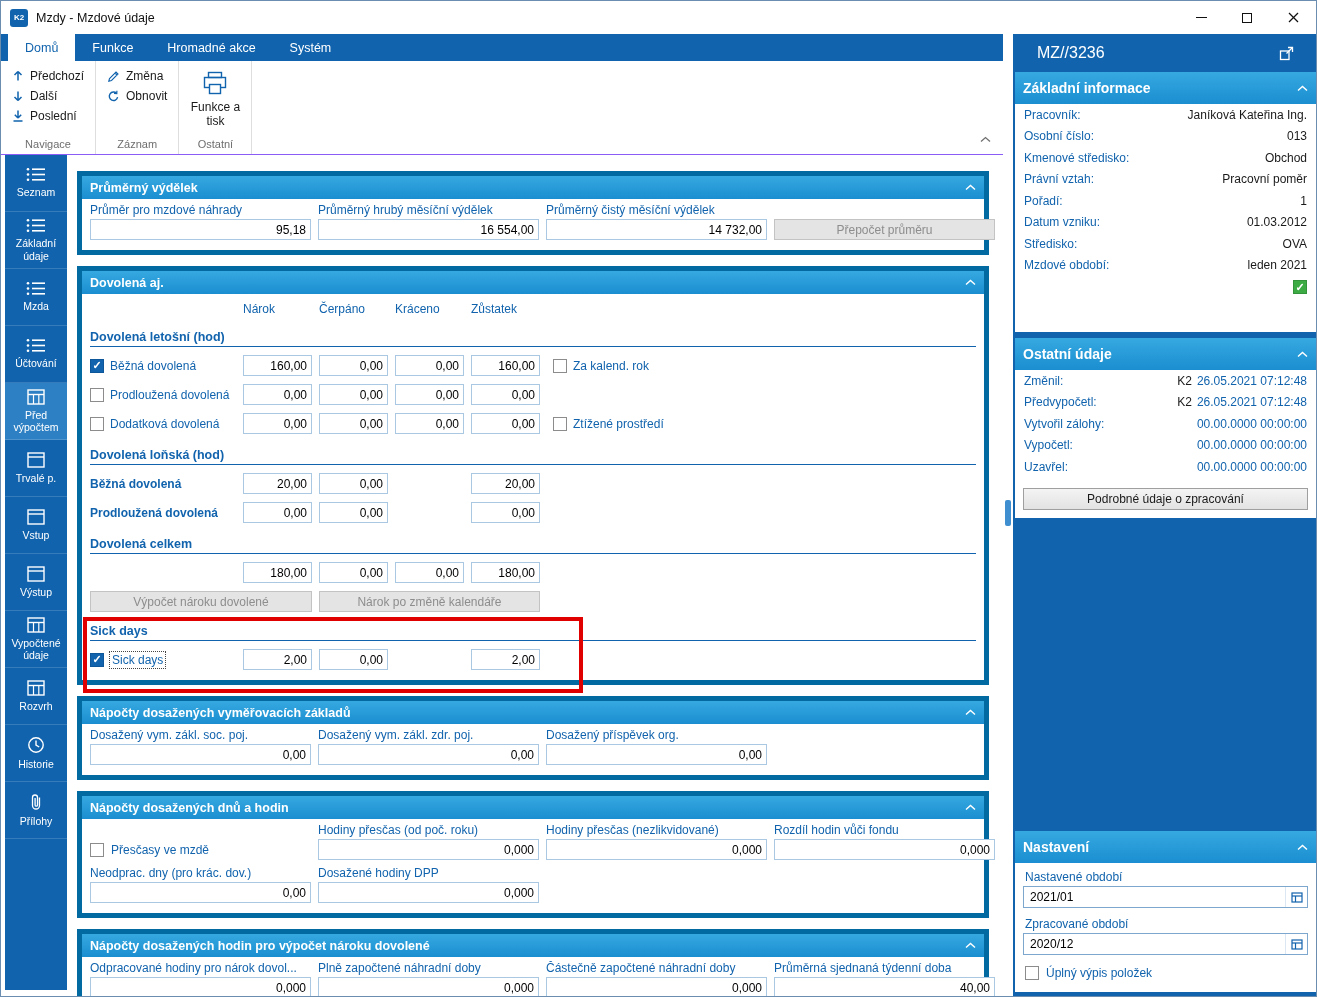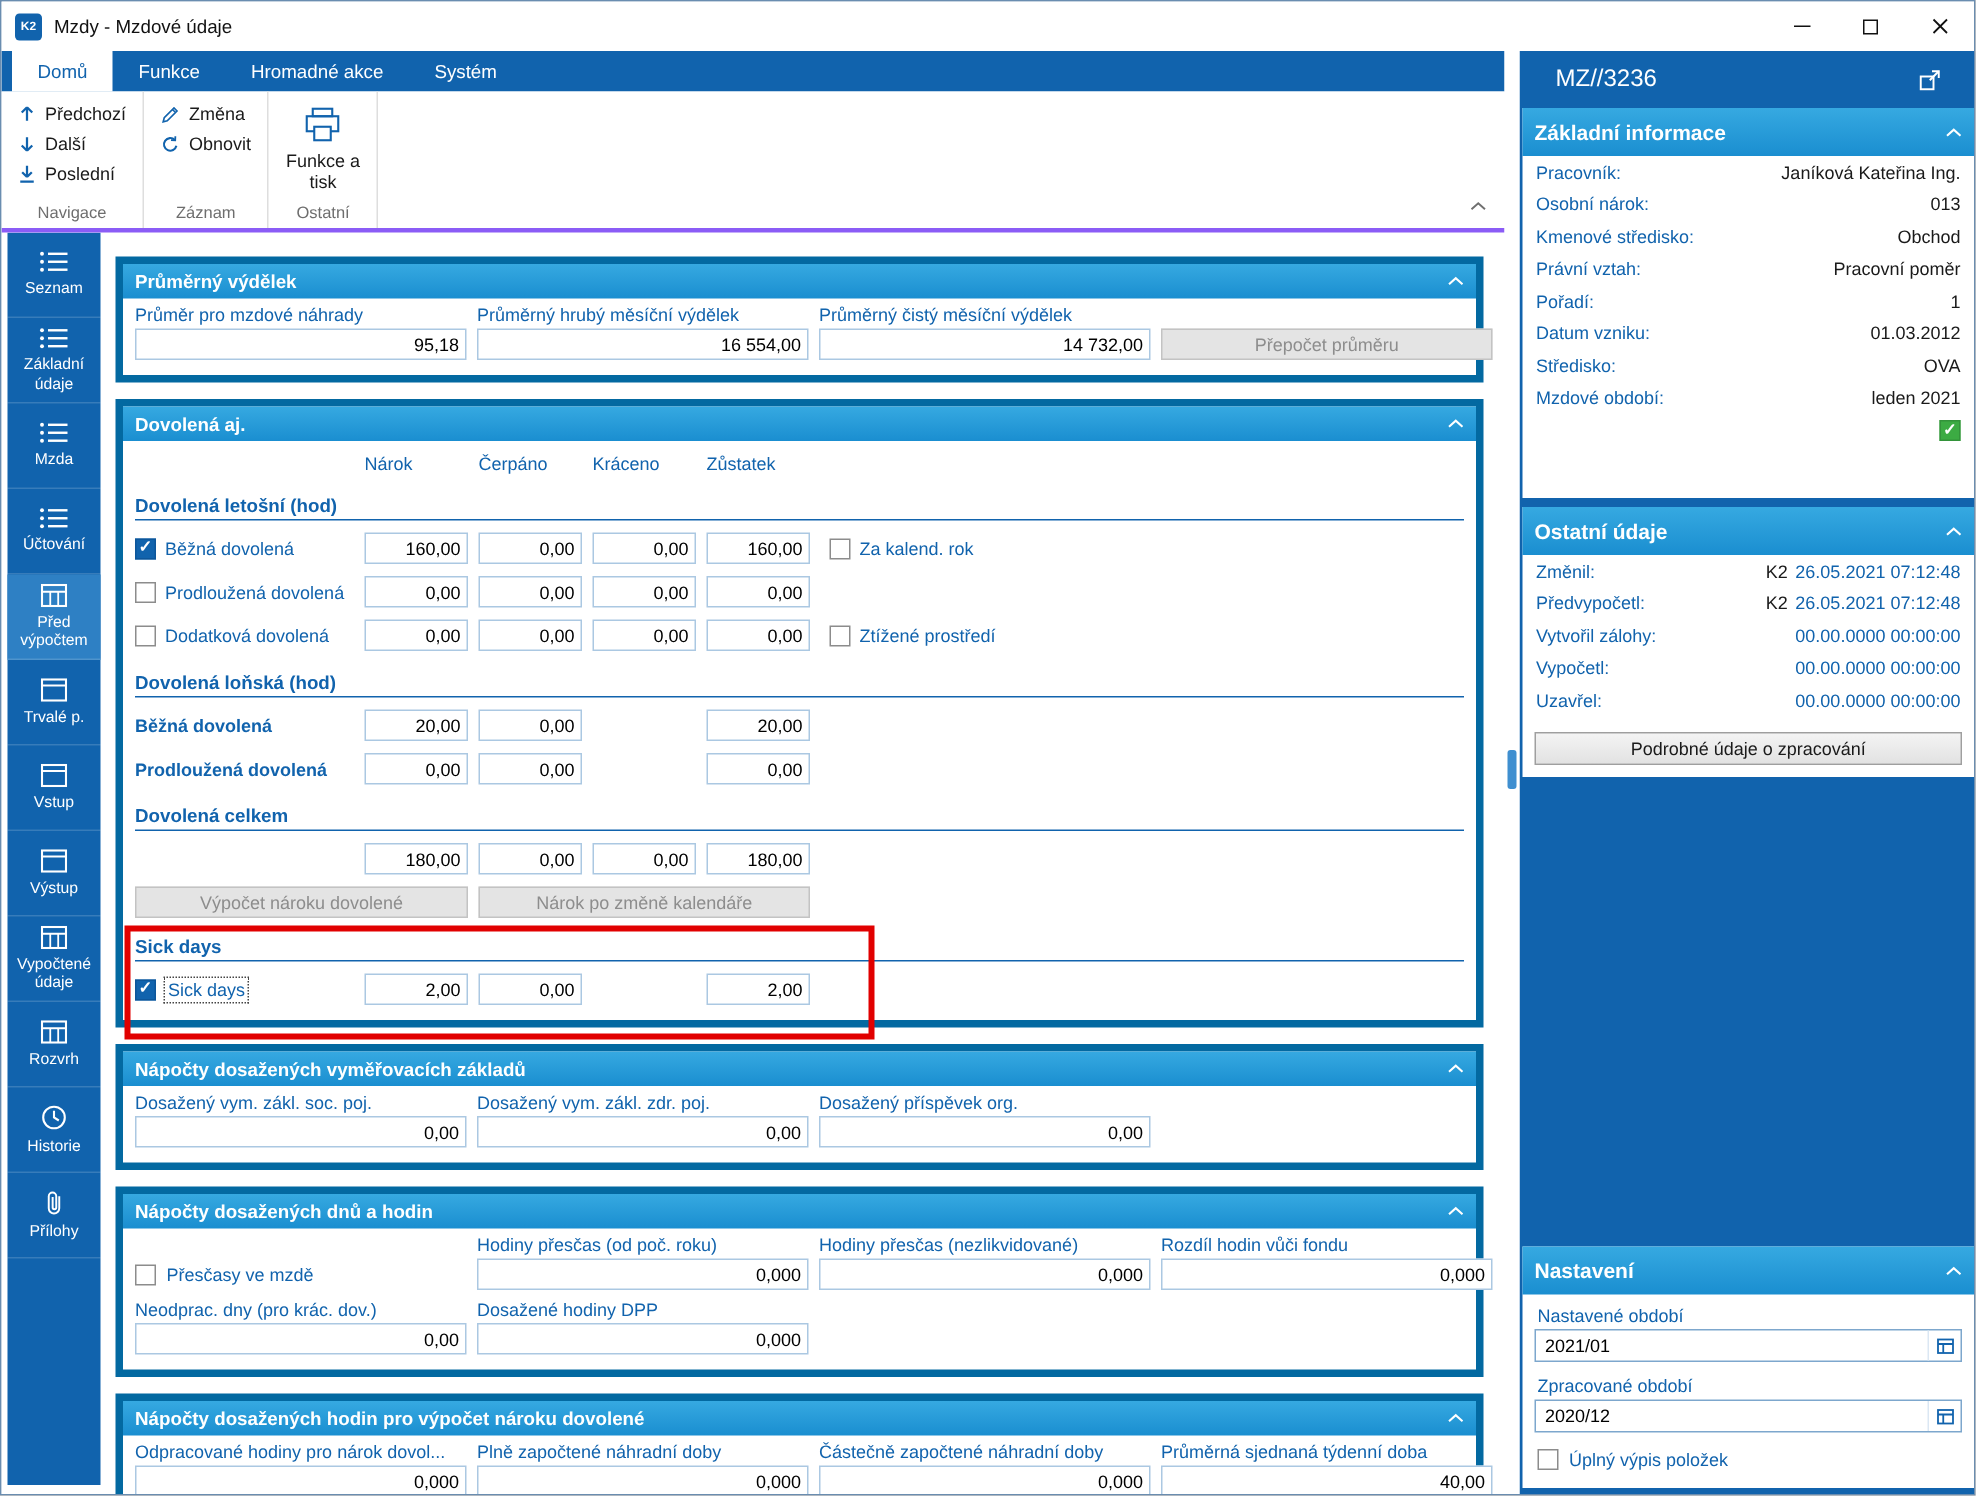--- a/index.html
+++ b/index.html
@@ -19,21 +19,21 @@
   .glyph-max { width:10px; height:10px; border:1px solid #111; display:block; }
 
   
   .content-row { flex:1; display:flex; min-height:0; }
   .left-col { width:1002px; display:flex; flex-direction:column; min-height:0; }
 
   .tabbar { height:27px; background:#1163ad; display:flex; align-items:stretch; padding-left:7px; flex:none; }
   .tab { color:#fff; padding:0 17px; display:flex; align-items:center; font-size:12.5px; cursor:default; }
   .tab.active { background:#fff; color:#1163ad; }
 
-  .ribbon { height:94px; background:#fff; border-bottom:3px solid #8b5cf6; display:flex; position:relative; flex:none; }
+  .ribbon { height:94px; background:#fff; border-bottom:1px solid #8b5cf6; display:flex; position:relative; flex:none; }
   .rgroup { display:flex; flex-direction:column; border-right:1px solid #dedede; padding:5px 4px 0 4px; }
   .rgroup-buttons { flex:1; display:flex; flex-direction:column; justify-content:flex-start; }
   .rg-label { text-align:center; color:#6e6e6e; font-size:11px; padding:2px 6px 4px; }
   .rbtn { display:flex; align-items:center; gap:6px; padding:3px 7px; color:#1a1a1a; white-space:nowrap; cursor:default; }
   .bigbtn { width:64px; display:flex; flex-direction:column; align-items:center; text-align:center;
             padding:5px 2px 0; color:#1a1a1a; line-height:1.2; cursor:default; gap:4px; }
   .ribbon-collapse { position:absolute; right:12px; bottom:8px; cursor:default; }
 
   .workspace { flex:1; display:flex; background:#fff; min-height:0; }
   .sidebar { width:62px; margin:0 0 6px 4px; background:#1163ad; display:flex; flex-direction:column; flex:none; }
@@ -610,21 +610,21 @@
               <svg width="11" height="7" viewBox="0 0 11 7">
                 <polyline points="1,5.5 5.5,1.5 10,5.5" fill="none" stroke="#fff" stroke-width="1.4"></polyline>
               </svg>
             </span>
         </div>
         <div class="rp-row">
             <span class="lbl">Pracovník:</span>
             <span class="val">Janíková Kateřina Ing.</span>
           </div>
         <div class="rp-row">
-            <span class="lbl">Osobní nárok:</span>
+            <span class="lbl">Osobní číslo:</span>
             <span class="val">013</span>
           </div>
         <div class="rp-row">
             <span class="lbl">Kmenové středisko:</span>
             <span class="val">Obchod</span>
           </div>
         <div class="rp-row">
             <span class="lbl">Právní vztah:</span>
             <span class="val">Pracovní poměr</span>
           </div>

